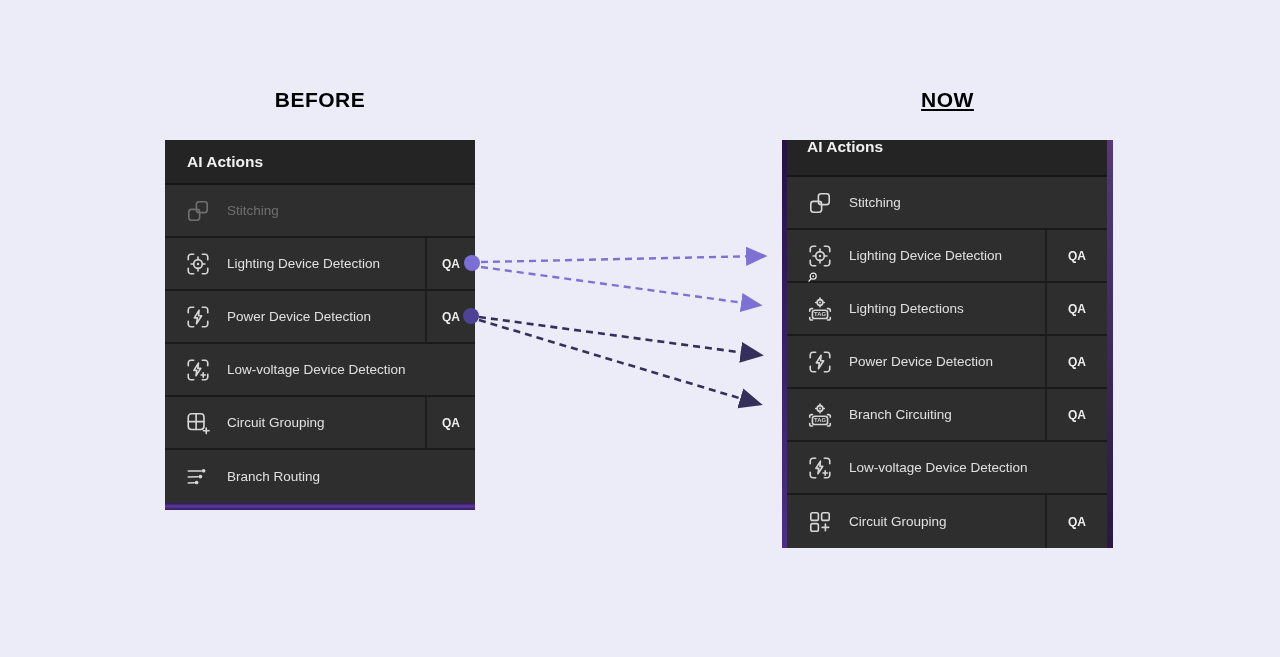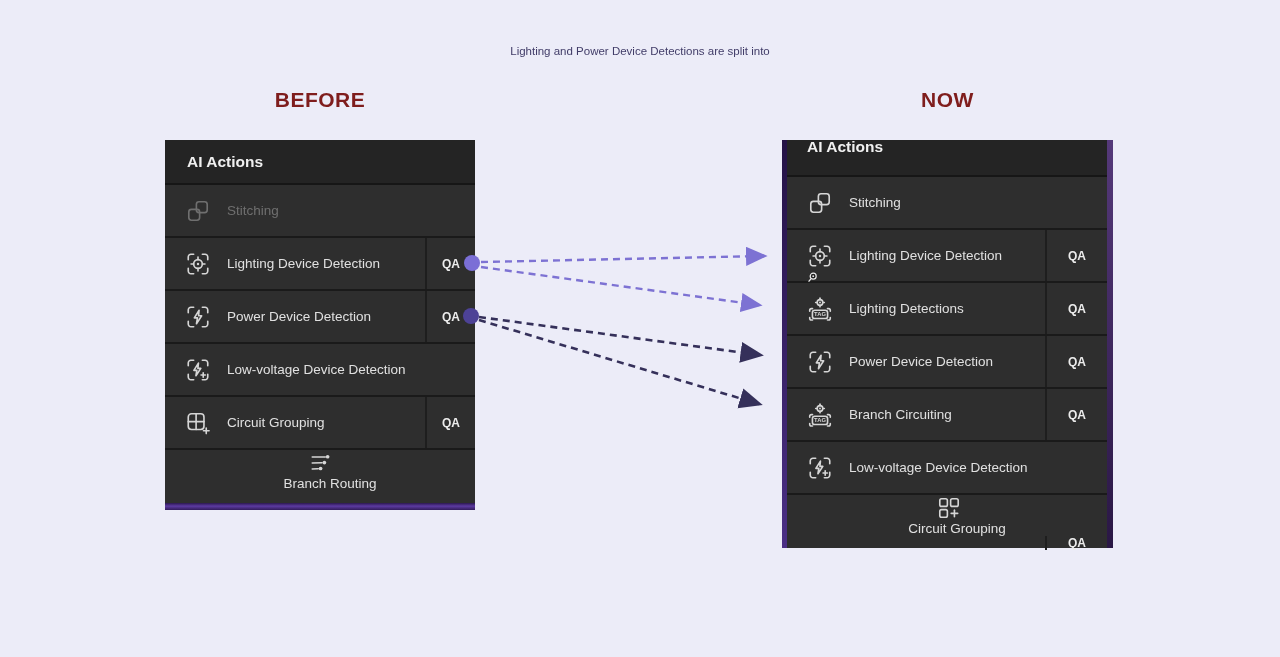--- a/index.html
+++ b/index.html
@@ -10,24 +10,24 @@
     position:relative;
     overflow:hidden;
   }
   .caption {
     position:absolute; top:44px; left:0; width:100%;
     text-align:center; font-size:11.5px; line-height:15px;
     color:#413C68;
   }
   .col-heading {
     position:absolute; top:88px; text-align:center;
-    font-size:21px; font-weight:bold; color:#7f1d1d; letter-spacing:.5px;
+    font-size:21px; font-weight:bold; color:#000000; letter-spacing:.5px;
   }
   #before-heading { left:165px; width:310px; }
-  #now-heading    { left:782px; width:331px; }
+  #now-heading    { left:782px; width:331px;text-decoration:underline; }
 
   
   .panel { position:absolute; top:140px; }
   #before-panel { left:165px; width:310px; }
   #now-panel    { left:782px; width:331px; display:flex; }
 
   .panel-header {
     height:45px; background:#242424; border-bottom:2px solid #161616;
     display:flex; align-items:center; padding-left:22px;
   }
@@ -40,21 +40,21 @@
   .now-header .title {
     display:block; font-size:15.5px; font-weight:bold; color:#F0F0F0;
     line-height:22px; margin-top:-4px;
   }
 
   .rows { background:#2E2E2E; }
   .row {
     height:53px; display:flex; align-items:center;
     padding-left:20px; border-bottom:2px solid #1A1A1A; background:#2E2E2E;
   }
-  .rows .row:last-child { border-bottom:none;flex-direction:column; }
+  .rows .row:last-child { border-bottom:none; }
   .icon { width:26px; height:26px; margin-right:16px; display:flex; align-items:center; justify-content:center; }
   .icon svg { width:26px; height:26px; stroke:#D6D6D6; fill:none; stroke-width:1.5; stroke-linecap:round; stroke-linejoin:round; }
   .icon svg .fillbit { fill:#D6D6D6; stroke:none; }
   .icon svg text { fill:#D6D6D6; stroke:none; font-family:"Liberation Sans",sans-serif; font-weight:bold; }
   .label { font-size:13.5px; color:#E0E0E0; }
   .qa-cell {
     margin-left:auto; align-self:stretch; width:50px;
     display:flex; align-items:center; justify-content:center;
     border-left:2px solid #1E1E1E;
     font-size:12px; font-weight:bold; color:#ECECEC;
@@ -70,21 +70,20 @@
   .now-content { flex:1; }
 
   
   #arrow-overlay { position:absolute; left:0; top:0; width:1280px; height:657px; pointer-events:none; z-index:5; }
   #cursor-glyph { position:absolute; left:806px; top:271px; z-index:6; pointer-events:none; }
 </style>
 </head>
 <body>
 
 <div class="caption">
-  <div>Lighting and Power Device Detections are split into</div>
 </div>
 
 <div class="col-heading" id="before-heading">BEFORE</div>
 <div class="col-heading" id="now-heading">NOW</div>
 
 <div class="panel" id="before-panel">
   <div class="panel-header">
     <span class="title">AI Actions</span>
   </div>
   <div class="rows">

